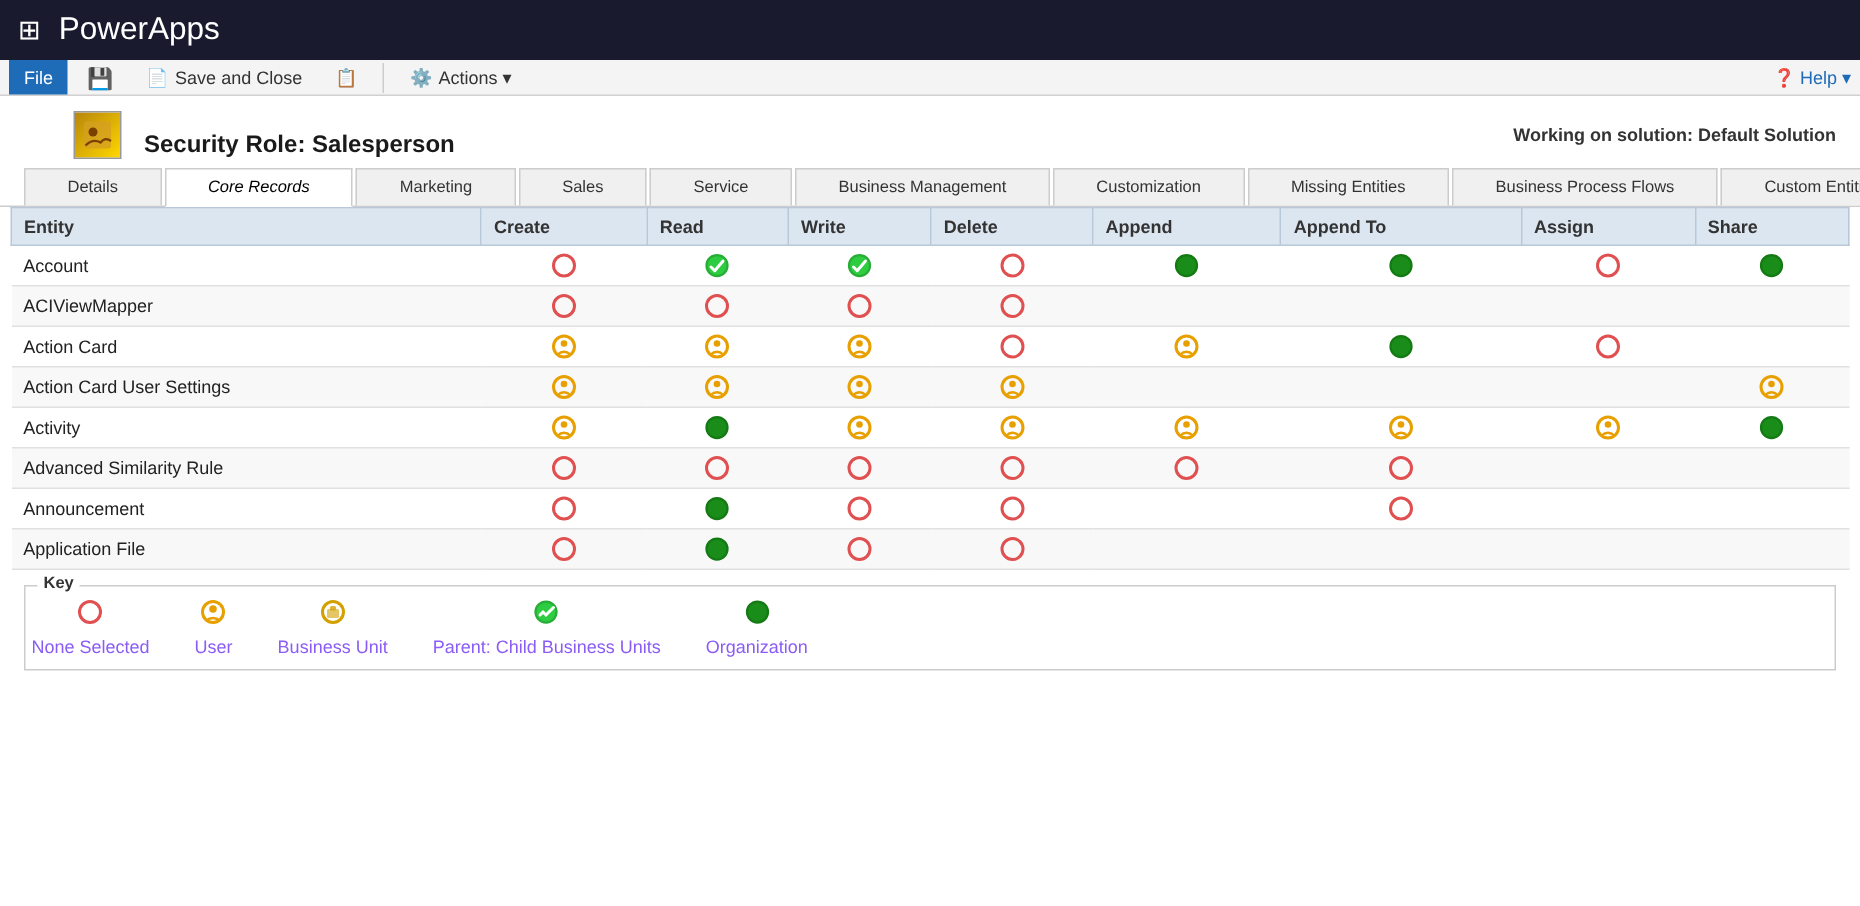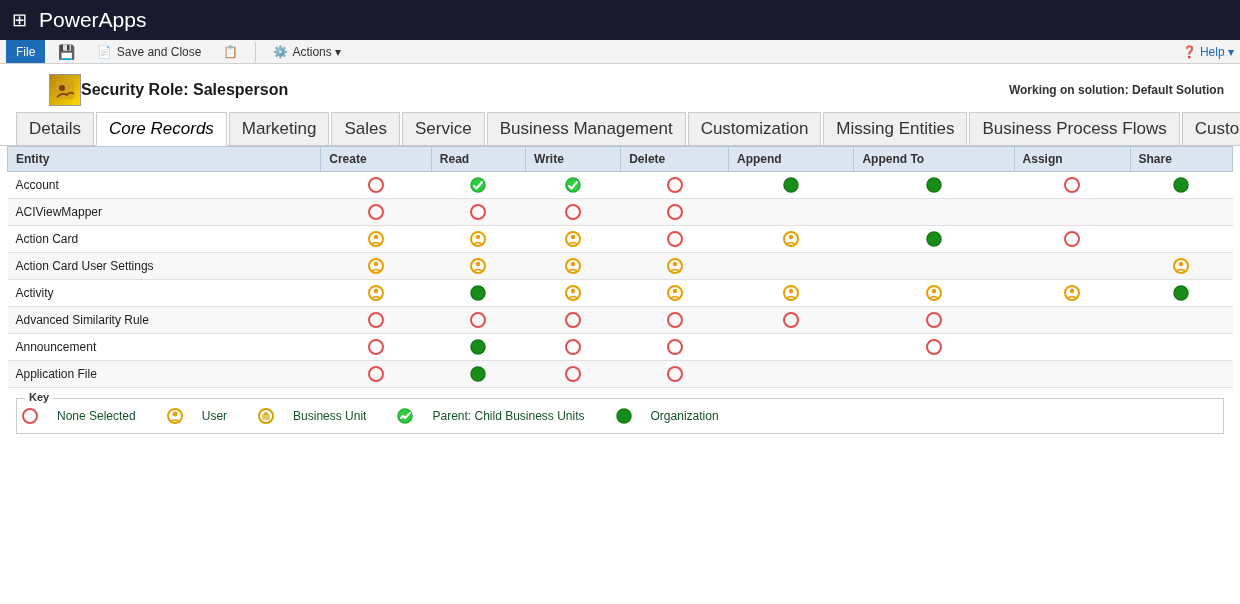--- a/index.html
+++ b/index.html
@@ -67,22 +67,22 @@
 
     
     .page-header {
       padding: 10px 16px 6px 16px;
       display: flex;
       align-items: center;
       justify-content: space-between;
     }
     .page-header-left {
       display: flex;
-      align-items: center;
-      gap: 0;
+      align-items: flex-end;
+      gap: 15px;
       padding-left: 33px;
     }
     .page-icon {
       width: 32px;
       height: 32px;
       background: linear-gradient(135deg, #b8860b, #ffd700);
       display: flex;
       align-items: center;
       justify-content: center;
       border: 1px solid #999;
@@ -101,22 +101,22 @@
     
     .tabs-container {
       padding: 0 16px;
       border-bottom: 1px solid #ccc;
     }
     .tabs {
       display: flex;
       gap: 0;
     }
     .tab {
-      padding: 6px 12px;
-      font-size: 17px;
+      padding: 6px 28px;
+      font-size: 11px;
       cursor: pointer;
       border: 1px solid #ccc;
       border-bottom: none;
       background: #f0f0f0;
       color: #333;
       margin-right: 2px;
       white-space: nowrap;
     }
     .tab.active {
       background: #fff;
@@ -177,23 +177,24 @@
       left: 8px;
       background: #fff;
       padding: 0 4px;
       font-size: 11px;
       font-weight: 600;
       color: #333;
     }
     .key-item {
       display: flex;
       align-items: center;
-      gap: 18px;
+      gap: 7px;
       font-size: 12px;
-      color: #14532d;
+      color: #8b5cf6;
+      flex-direction: column;
     }
   </style>
 </head>
 <body>
 
 <div class="top-nav">
   <span class="waffle-icon">⊞</span>
   <span class="app-name">PowerApps</span>
 </div>
 

